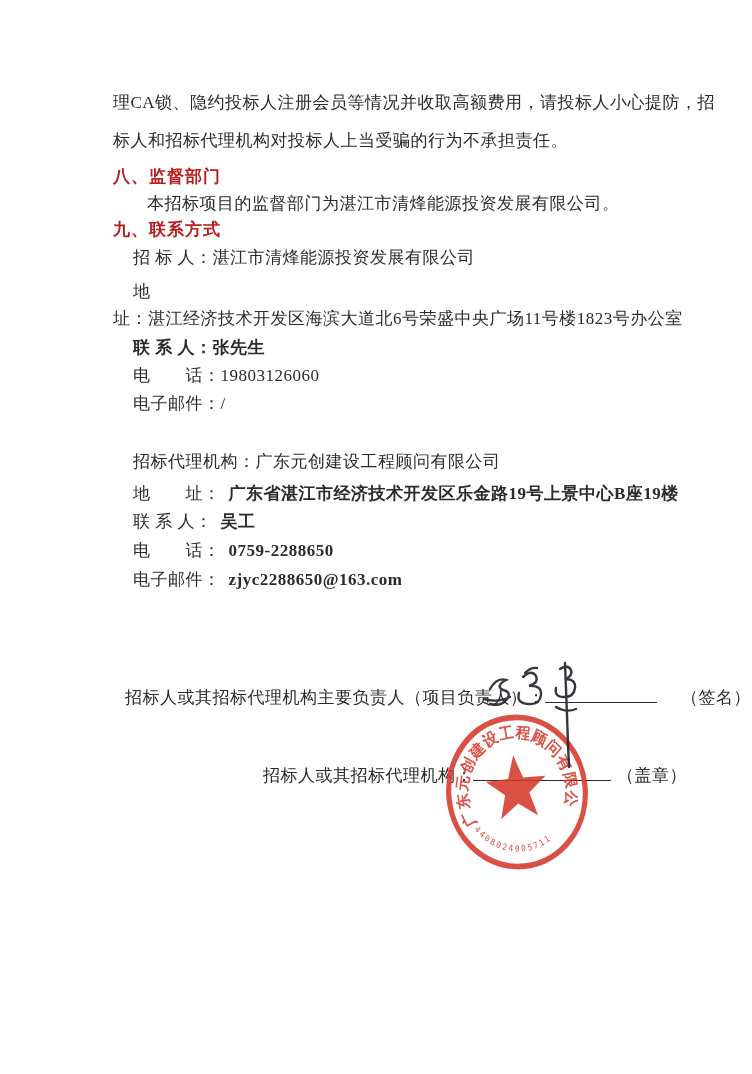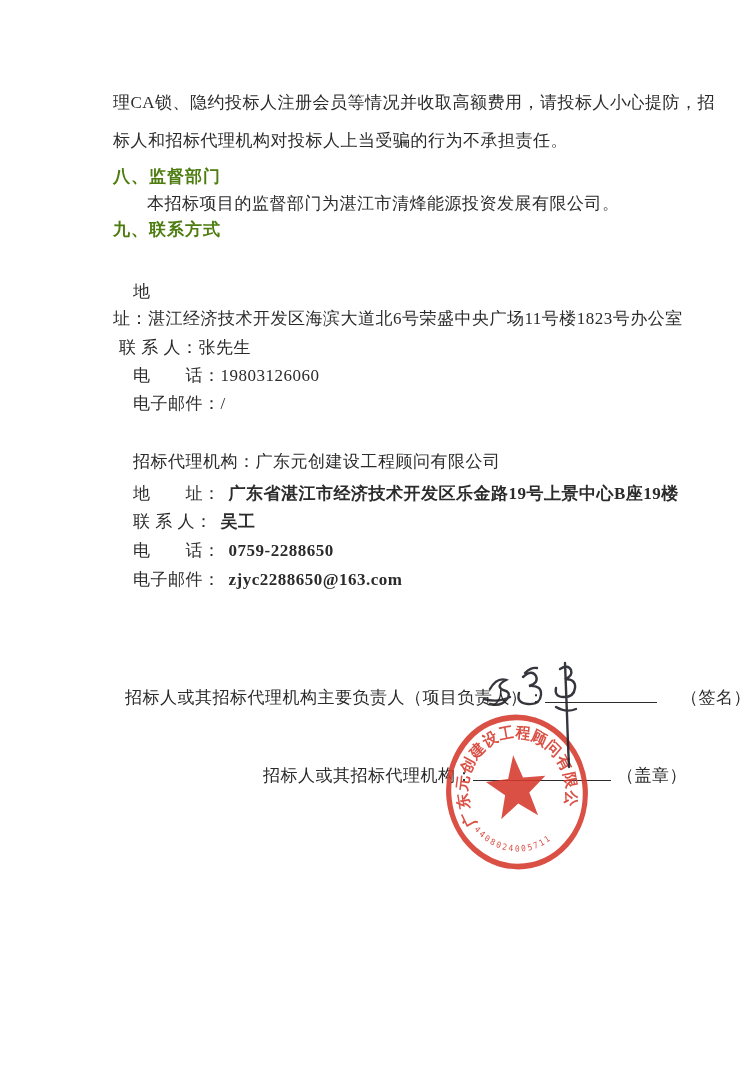--- a/index.html
+++ b/index.html
@@ -13,21 +13,21 @@
   }
   .line{
     position:absolute;
     font-size:17px;
     line-height:24px;
     white-space:pre;
     letter-spacing:0.5px;
   }
   .heading{
     font-weight:bold;
-    color:#4d7c0f;
+    color:#b91c1c;
     font-family:"Liberation Sans","DejaVu Sans",sans-serif;
     letter-spacing:1px;
   }
   .gapval{margin-left:8px;font-weight:bold;}
   .uline{
     display:inline-block;
     border-bottom:1.4px solid #2b2b2b;
     height:15px;
     vertical-align:baseline;
   }
@@ -52,23 +52,24 @@
 <div class="page">
 
   <div class="line" style="left:113px;top:91px;">理CA锁、隐约投标人注册会员等情况并收取高额费用，请投标人小心提防，招</div>
   <div class="line" style="left:113px;top:129px;">标人和招标代理机构对投标人上当受骗的行为不承担责任。</div>
 
   <div class="line heading" style="left:113px;top:165px;">八、监督部门</div>
   <div class="line" style="left:147px;top:192px;">本招标项目的监督部门为湛江市清烽能源投资发展有限公司。</div>
 
   <div class="line heading" style="left:113px;top:218px;">九、联系方式</div>
 
+  <div class="line" style="left:133px;top:246px;"><span>招 标 人：</span><span>湛江市清烽能源投资发展有限公司</span></div>
   <div class="line" style="left:133px;top:280px;">地</div>
   <div class="line" style="left:113px;top:307px;"><span>址：</span><span>湛江经济技术开发区海滨大道北6号荣盛中央广场11号楼1823号办公室</span></div>
-  <div class="line" style="left:119px;top:336px;"><span>联 系 人：</span><span>张先生</span></div>
+  <div class="line" style="left:133px;top:336px;font-weight:bold;"><span>联 系 人：</span><span>张先生</span></div>
   <div class="line" style="left:133px;top:364px;"><span>电　　话：</span><span>19803126060</span></div>
   <div class="line" style="left:133px;top:392px;"><span>电子邮件：</span><span>/</span></div>
 
   <div class="line" style="left:133px;top:450px;"><span>招标代理机构：</span><span>广东元创建设工程顾问有限公司</span></div>
   <div class="line" style="left:133px;top:482px;"><span>地　　址：</span><span class="gapval">广东省湛江市经济技术开发区乐金路19号上景中心B座19楼</span></div>
   <div class="line" style="left:133px;top:510px;"><span>联 系 人：</span><span class="gapval">吴工</span></div>
   <div class="line" style="left:133px;top:539px;"><span>电　　话：</span><span class="gapval">0759-2288650</span></div>
   <div class="line" style="left:133px;top:568px;"><span>电子邮件：</span><span class="gapval">zjyc2288650@163.com</span></div>
 
   <div class="line" style="left:125px;top:686px;"><span>招标人或其招标代理机构主要负责人（项目负责人）：</span><span class="uline sig-uline"></span><span style="margin-left:24px;">（签名）</span></div>

